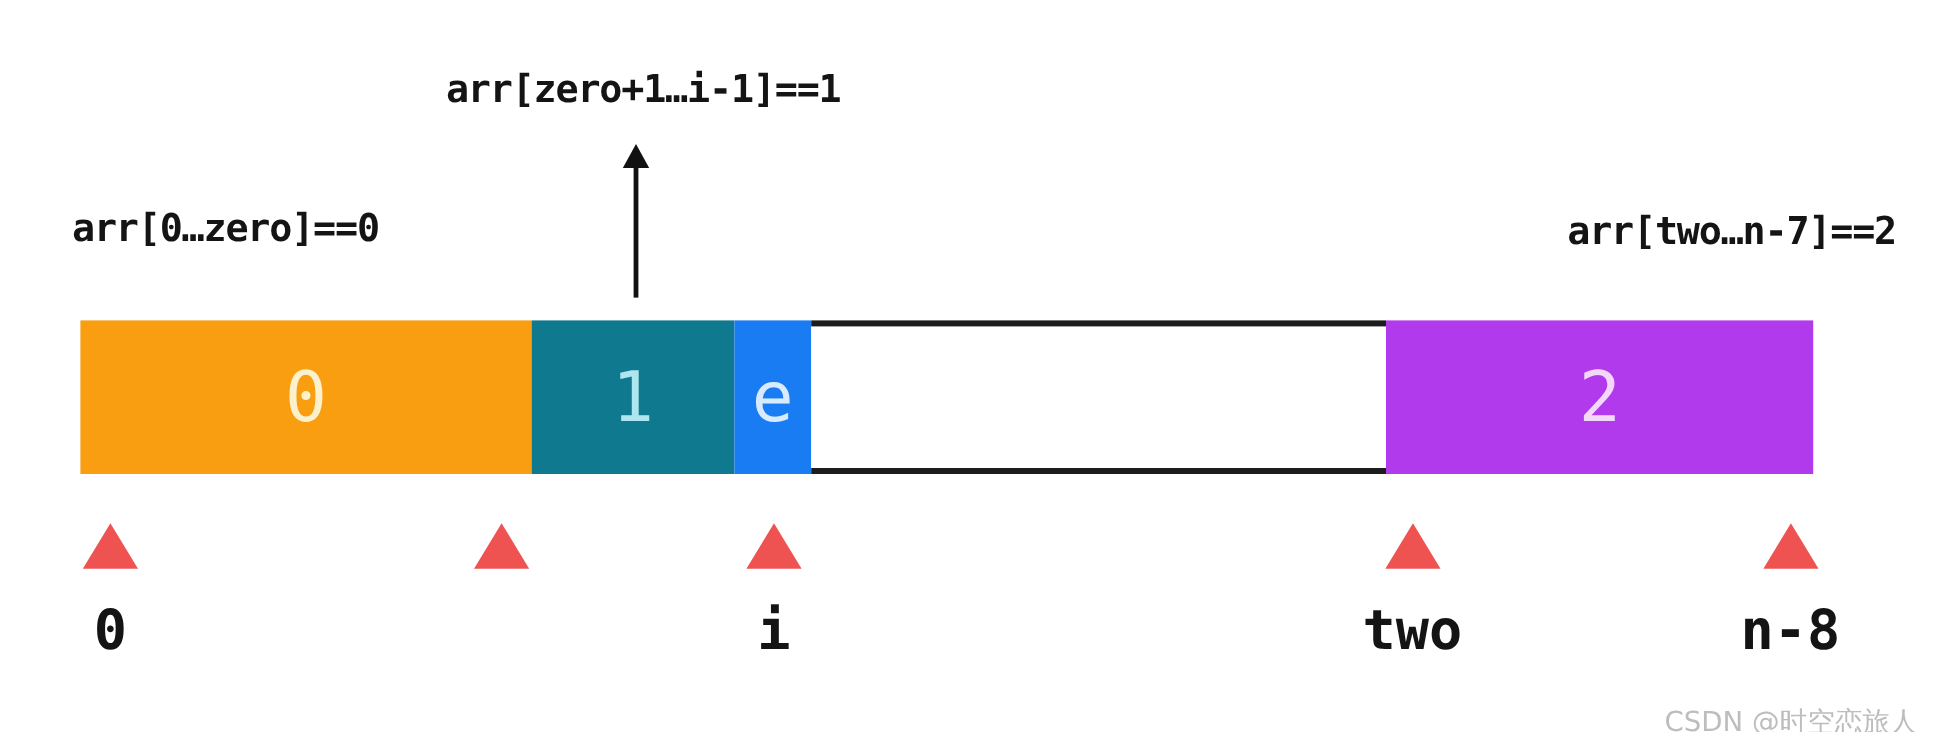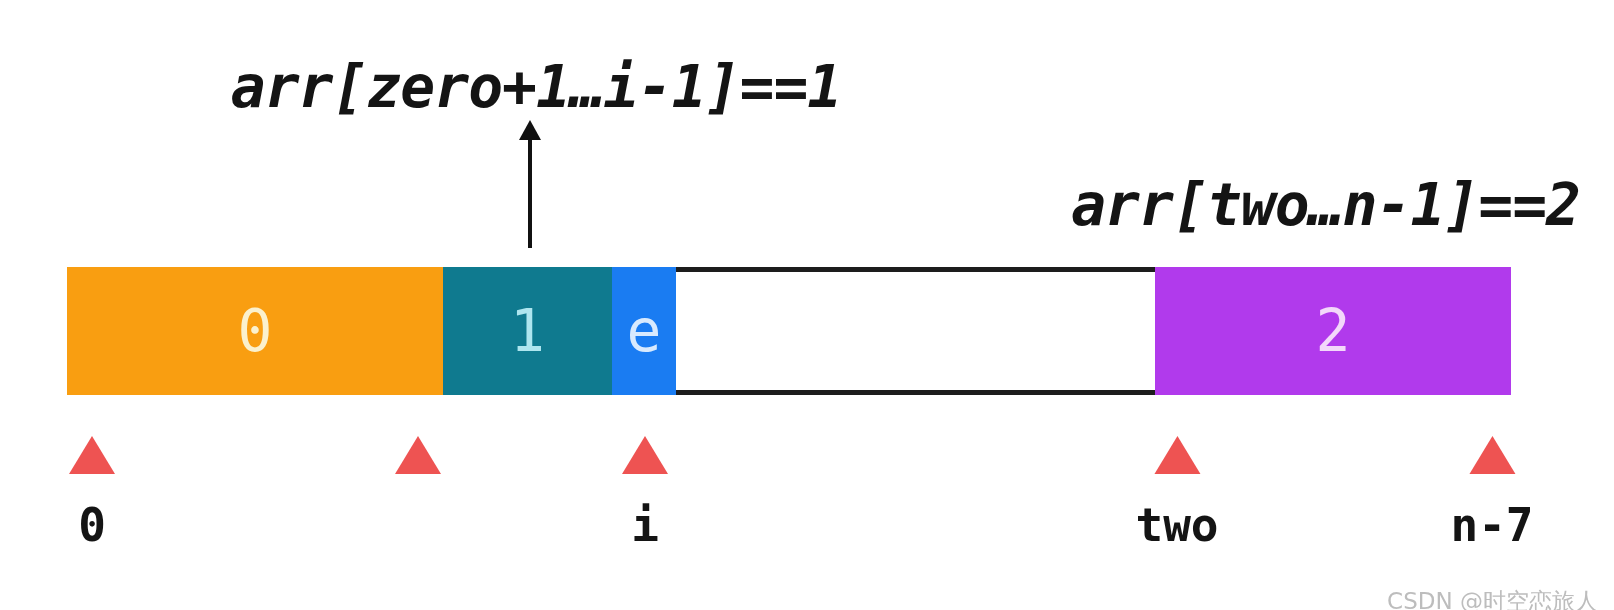--- a/index.html
+++ b/index.html
@@ -1,22 +1,22 @@
 <!DOCTYPE html>
 <html><head>
 <meta charset="utf-8">
 <style>
   html,body{margin:0;padding:0;background:#ffffff;}
   .canvas{
     position:relative;width:1614px;height:610px;background:#ffffff;
     font-family:"DejaVu Sans Mono","Liberation Mono",monospace;overflow:hidden;
   }
   .ann{
-    position:absolute;font-weight:700;font-size:58px;color:#141414;
-    letter-spacing:-1px;white-space:nowrap;line-height:1;font-style:italic;
+    position:absolute;font-weight:700;font-size:32px;color:#141414;
+    letter-spacing:-1px;white-space:nowrap;line-height:1;
   }
   .ann-mid{left:536px;top:58px;transform:translateX(-50%);}
   .ann-left{left:60px;top:174px;}
   .ann-right{right:34px;top:176px;}
   .arrow{
     position:absolute;left:530px;top:120px;transform:translateX(-50%);
     display:flex;flex-direction:column;align-items:center;
   }
   .arrow-head{width:0;height:0;border-left:11px solid transparent;
     border-right:11px solid transparent;border-bottom:20px solid #111;}
@@ -41,21 +41,22 @@
   .watermark{position:absolute;right:16px;top:566px;
     font-family:"DejaVu Sans","Liberation Sans",sans-serif;
     font-size:23px;color:#BDBDBD;white-space:nowrap;margin-top:20px;}
 </style>
 </head>
 <body>
 
 <div class="canvas">
 
   <div class="ann ann-mid">arr[zero+1…i-1]==1</div>
-  <div class="ann ann-right">arr[two…n-1]==2</div>
+  <div class="ann ann-left">arr[0…zero]==0</div>
+  <div class="ann ann-right">arr[two…n-7]==2</div>
 
   <div class="arrow">
     <div class="arrow-head"></div>
     <div class="arrow-shaft"></div>
   </div>
 
   <div class="bar">
     <div class="seg seg-zeros">
       <span>0</span>
     </div>
@@ -83,17 +84,17 @@
   <div class="pointer p-i">
     <div class="tri"></div>
     <div class="plabel">i</div>
   </div>
   <div class="pointer p-two">
     <div class="tri"></div>
     <div class="plabel">two</div>
   </div>
   <div class="pointer p-n1">
     <div class="tri"></div>
-    <div class="plabel">n-7</div>
+    <div class="plabel">n-8</div>
   </div>
 
   <div class="watermark">CSDN @时空恋旅人</div>
 </div>
 
 </body></html>

